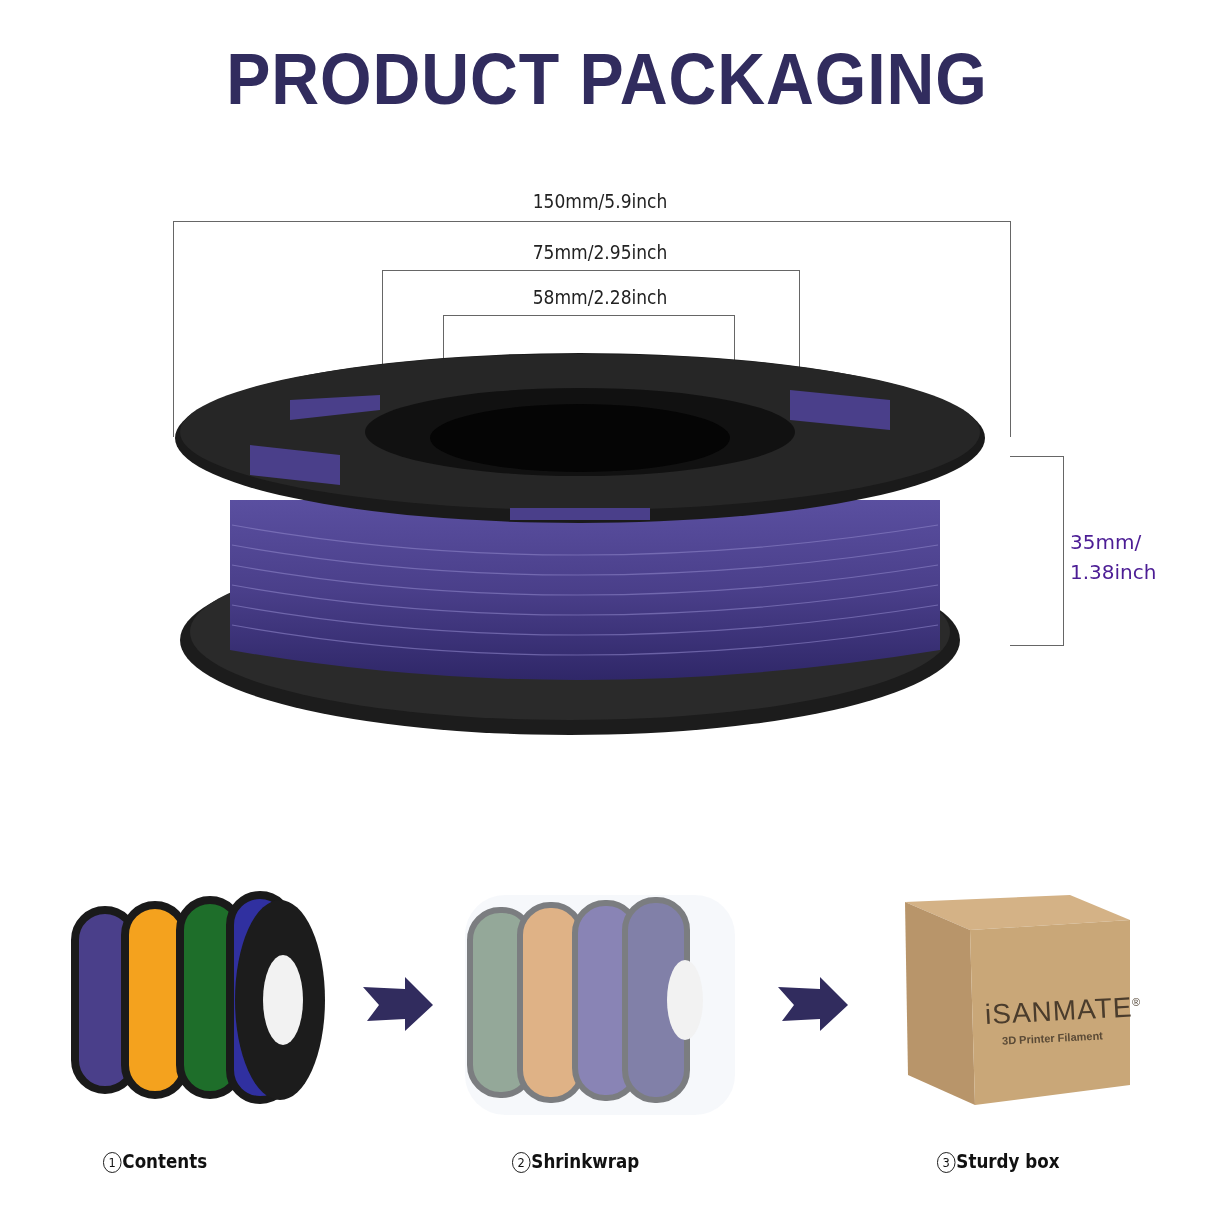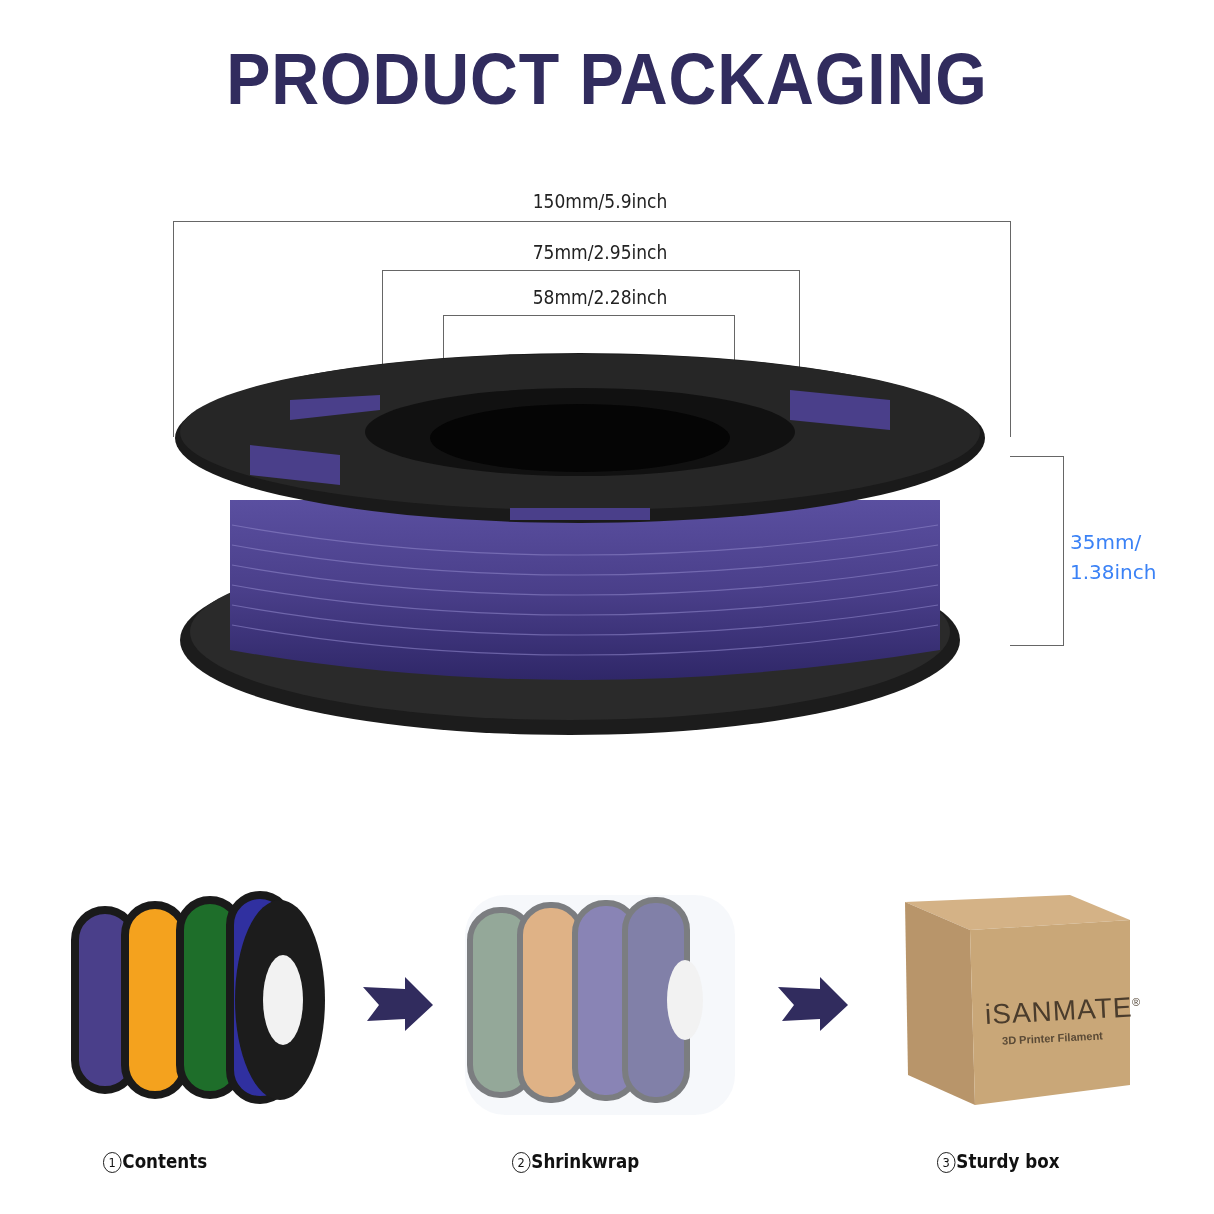--- a/index.html
+++ b/index.html
@@ -20,21 +20,21 @@
 <div class="abs dim-text" style="left:400px;width:400px;top:190px;">150mm/5.9inch</div>
 <div class="abs bracket" style="left:173px;top:221px;width:836px;height:215px;"></div>
 
 <div class="abs dim-text" style="left:400px;width:400px;top:241px;">75mm/2.95inch</div>
 <div class="abs bracket" style="left:382px;top:270px;width:416px;height:100px;"></div>
 
 <div class="abs dim-text" style="left:400px;width:400px;top:286px;">58mm/2.28inch</div>
 <div class="abs bracket" style="left:443px;top:315px;width:290px;height:60px;"></div>
 
 <div class="abs vbracket" style="left:1010px;top:456px;width:53px;height:188px;"></div>
-<div class="abs" style="left:1070px;top:527px;font-family:'DejaVu Sans',sans-serif;font-size:20px;color:#3b82f6;line-height:30px;">
+<div class="abs" style="left:1070px;top:527px;font-family:'DejaVu Sans',sans-serif;font-size:20px;color:#4c1d95;line-height:30px;">
   <div>35mm/</div>
   <div>1.38inch</div>
 </div>
 
 <svg class="abs" style="left:170px;top:350px;" width="860" height="400" viewBox="0 0 860 400">
   <defs>
     <linearGradient id="fil" x1="0" y1="0" x2="0" y2="1">
       <stop offset="0" stop-color="#5a4fa0"></stop>
       <stop offset="0.5" stop-color="#4a3f8a"></stop>
       <stop offset="1" stop-color="#2f2768"></stop>

